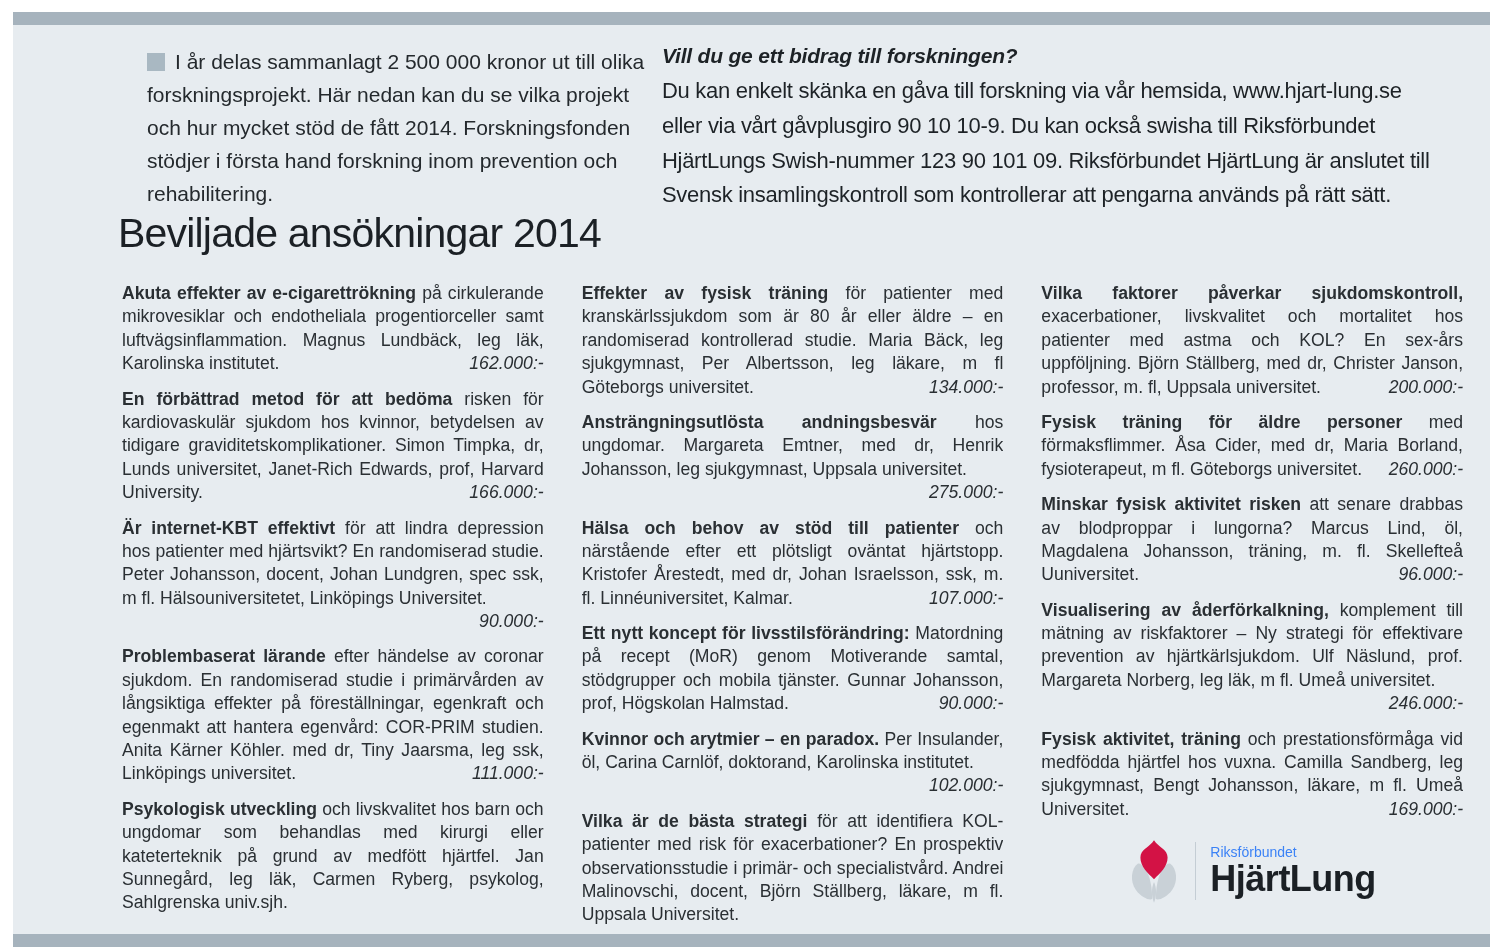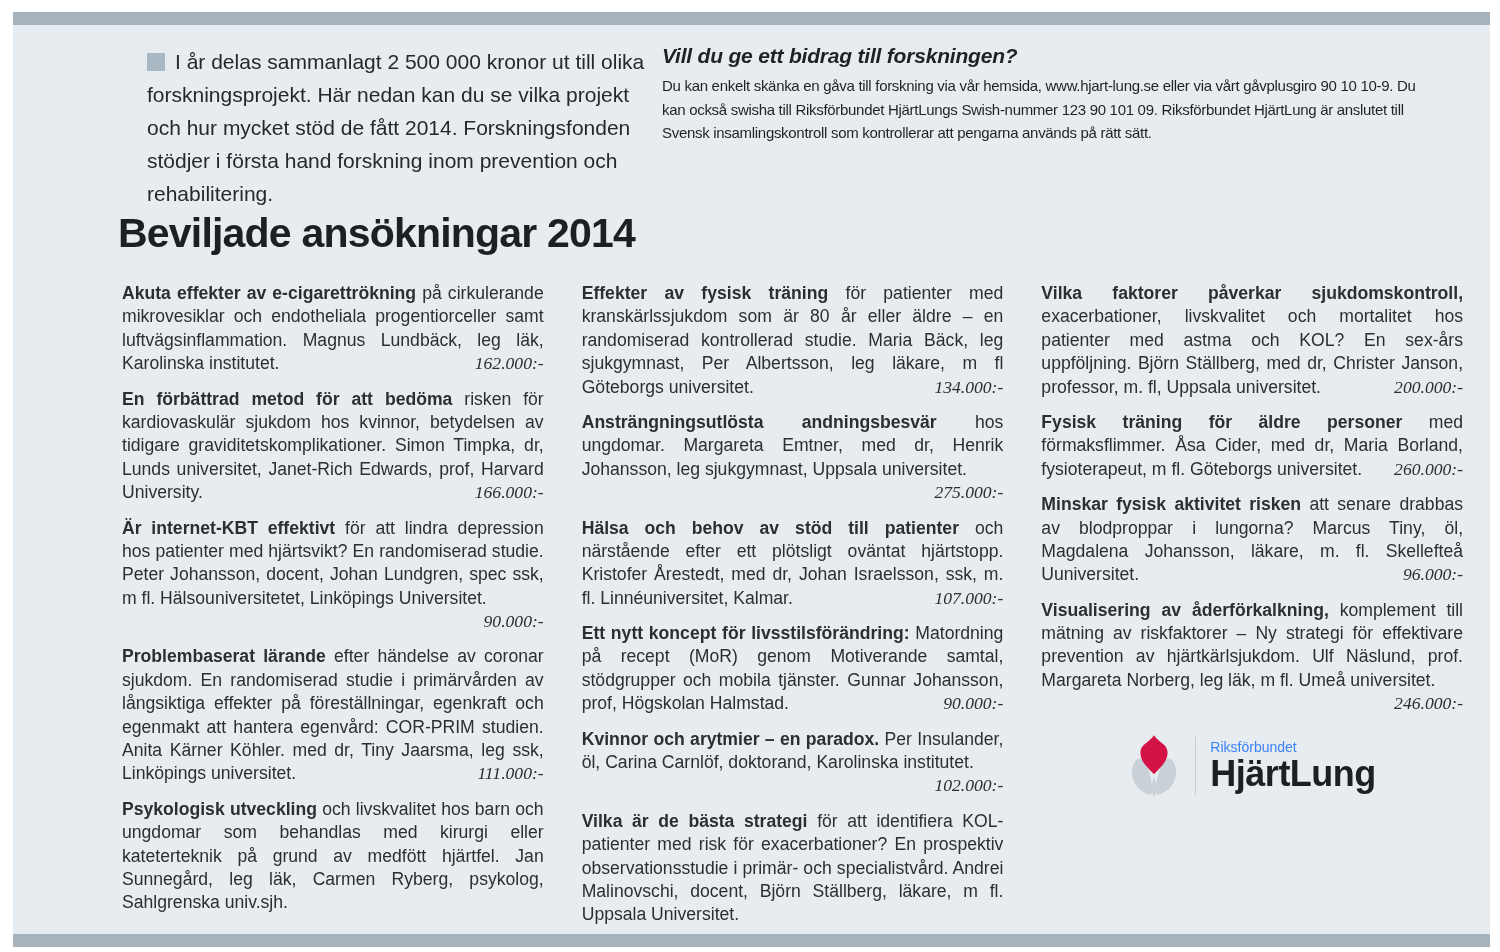--- a/index.html
+++ b/index.html
@@ -12,33 +12,33 @@
   .bar.bottom{top:934px;}
   .page-bg{position:absolute;left:13px;right:10px;top:25px;height:909px;background:#e7ecf0;}
 
   
   .intro-left{position:absolute;left:120px;top:46px;width:500px;
     font-size:21px;line-height:1.57;color:#24292d;margin-left:27px;}
   .bullet{display:inline-block;width:18px;height:18px;background:#a9b8c2;
     margin-right:10px;transform:translateY(2px);}
   .intro-right{position:absolute;left:662px;top:44px;width:770px;color:#1d2226;}
   .intro-right h3{margin:0 0 6px 0;font-size:21px;font-weight:bold;letter-spacing:-0.2px;font-style:italic;}
-  .intro-right p{margin:0;font-size:15px;line-height:1.58;letter-spacing:-0.3px;}
+  .intro-right p{margin:0;font-size:22px;line-height:1.58;letter-spacing:-0.3px;}
 
   
   .heading{position:absolute;left:118px;top:210px;margin:0;
-    font-size:41px;font-weight:bold;letter-spacing:-0.8px;color:#1b2025;}
+    font-size:41px;font-weight:normal;letter-spacing:-0.8px;color:#1b2025;}
 
   
   .cols{position:absolute;left:122px;top:270px;width:1341px;display:flex;gap:38px;}
   .col{flex:1;min-width:0;}
   .entry{margin:12px 0 9px 0;font-size:17.6px;line-height:1.33;text-align:justify;
     color:#2a2f33;overflow:hidden;}
   .entry b{font-weight:bold;color:#1e2periodic327;}
-  .entry .amt{float:right;font-style:italic;margin-left:10px;font-family:Liberation Serif, serif;}
+  .entry .amt{float:right;font-style:italic;margin-left:10px;}
 
   
   .logo{display:flex;align-items:center;margin:16px 30px 0 84px;}
   .logo-icon{width:58px;height:68px;flex:0 0 auto;}
   .logo-divider{width:1px;height:58px;background:#c4cdd4;margin:0 14px 0 12px;}
   .logo-org{font-size:14px;color:#3b82f6;line-height:1.15;}
   .logo-name{font-size:36px;font-weight:bold;color:#1b2025;letter-spacing:-0.5px;line-height:1.05;}
 </style>
 </head>
 <body>
@@ -70,22 +70,23 @@
     <p class="entry"><b>Ansträngningsutlösta andningsbesvär</b> <span>hos ungdomar. Margareta Emtner, med dr, Henrik Johansson, leg sjukgymnast, Uppsala universitet.</span> <span class="amt">275.000:-</span></p>
     <p class="entry"><b>Hälsa och behov av stöd till patienter</b> <span>och närstående efter ett plötsligt oväntat hjärtstopp. Kristofer Årestedt, med dr, Johan Israelsson, ssk, m. fl. Linnéuniversitet, Kalmar.</span> <span class="amt">107.000:-</span></p>
     <p class="entry"><b>Ett nytt koncept för livsstilsförändring:</b> <span>Matordning på recept (MoR) genom Motiverande samtal, stödgrupper och mobila tjänster. Gunnar Johansson, prof, Högskolan Halmstad.</span> <span class="amt">90.000:-</span></p>
     <p class="entry"><b>Kvinnor och arytmier – en paradox.</b> <span>Per Insulander, öl, Carina Carnlöf, doktorand, Karolinska institutet.</span> <span class="amt">102.000:-</span></p>
     <p class="entry"><b>Vilka är de bästa strategi</b> <span>för att identifiera KOL-patienter med risk för exacerbationer? En prospektiv observationsstudie i primär- och specialistvård. Andrei Malinovschi, docent, Björn Ställberg, läkare, m fl. Uppsala Universitet.</span> </p>
   </div>
 
   <div class="col">
     <p class="entry"><b>Vilka faktorer påverkar sjukdomskontroll,</b> <span>exacerbationer, livskvalitet och mortalitet hos patienter med astma och KOL? En sex-års uppföljning. Björn Ställberg, med dr, Christer Janson, professor,  m. fl, Uppsala universitet.</span> <span class="amt">200.000:-</span></p>
     <p class="entry"><b>Fysisk träning för äldre personer</b> <span>med förmaksflimmer. Åsa Cider, med dr, Maria Borland, fysioterapeut, m fl. Göteborgs universitet.</span> <span class="amt">260.000:-</span></p>
-    <p class="entry"><b>Minskar fysisk aktivitet risken</b> <span>att senare drabbas av blodproppar i lungorna? Marcus Tiny, öl, Magdalena Johansson, läkare, m. fl. Skellefteå Uuniversitet.</span> <span class="amt">96.000:-</span></p>
+    <p class="entry"><b>Minskar fysisk aktivitet risken</b> <span>att senare drabbas av blodproppar i lungorna? Marcus Lind, öl, Magdalena Johansson, träning, m. fl. Skellefteå Uuniversitet.</span> <span class="amt">96.000:-</span></p>
     <p class="entry"><b>Visualisering av åderförkalkning,</b> <span>komplement till mätning av riskfaktorer – Ny strategi för effektivare prevention av hjärtkärlsjukdom. Ulf Näslund, prof. Margareta Norberg, leg läk, m fl. Umeå universitet.</span> <span class="amt">246.000:-</span></p>
+    <p class="entry"><b>Fysisk aktivitet, träning</b> <span>och prestationsförmåga vid medfödda hjärtfel hos vuxna. Camilla Sandberg, leg sjukgymnast, Bengt Johansson, läkare, m fl. Umeå Universitet.</span> <span class="amt">169.000:-</span></p>
 
     <div class="logo">
       <svg class="logo-icon" viewBox="0 0 64 72" xmlns="http://www.w3.org/2000/svg">
         <path d="M14 28 C7 33 5 47 12 57 C18 65 27 69 30 67 C30 56 28 41 22 33 C19 29 16 27 14 28 Z" fill="#c9d1d7"></path>
         <path d="M50 28 C57 33 59 47 52 57 C46 65 37 69 34 67 C34 56 36 41 42 33 C45 29 48 27 50 28 Z" fill="#c9d1d7"></path>
         <path d="M32 48 C35 54 35 64 32 71 C29 64 29 54 32 48 Z" fill="#c9d1d7"></path>
         <path d="M32 2 C37 10 47 12 47 21 C47 31 39 38 32 45 C25 38 17 31 17 21 C17 12 27 10 32 2 Z" fill="#d31245"></path>
       </svg>
       <div class="logo-divider"></div>
       <div>

